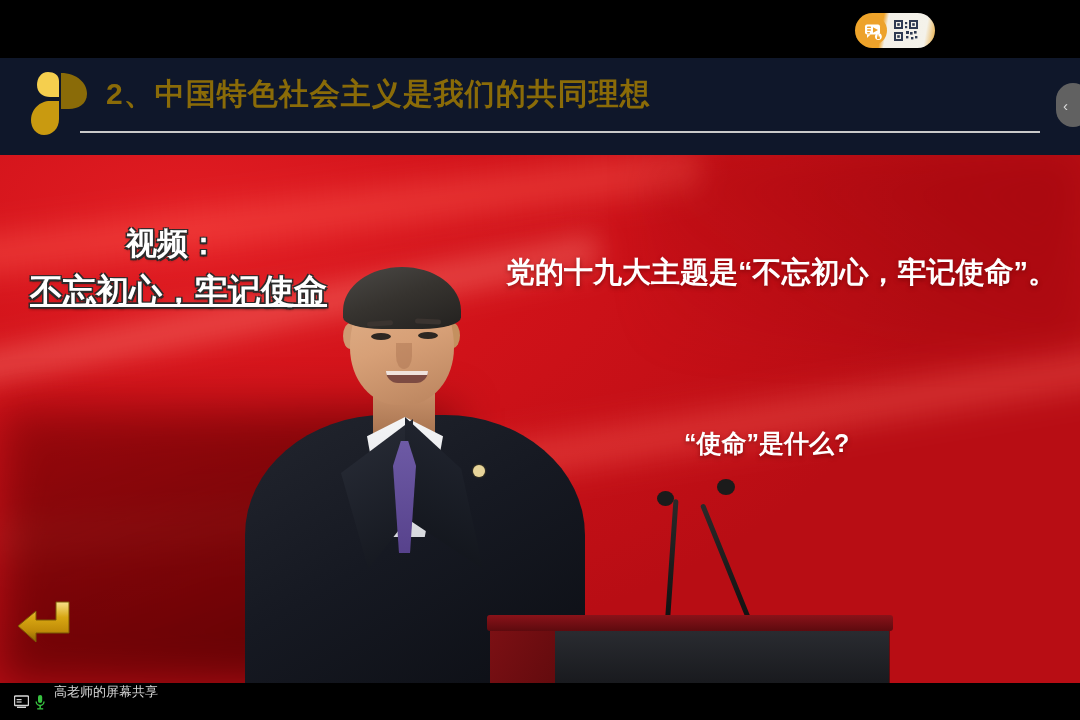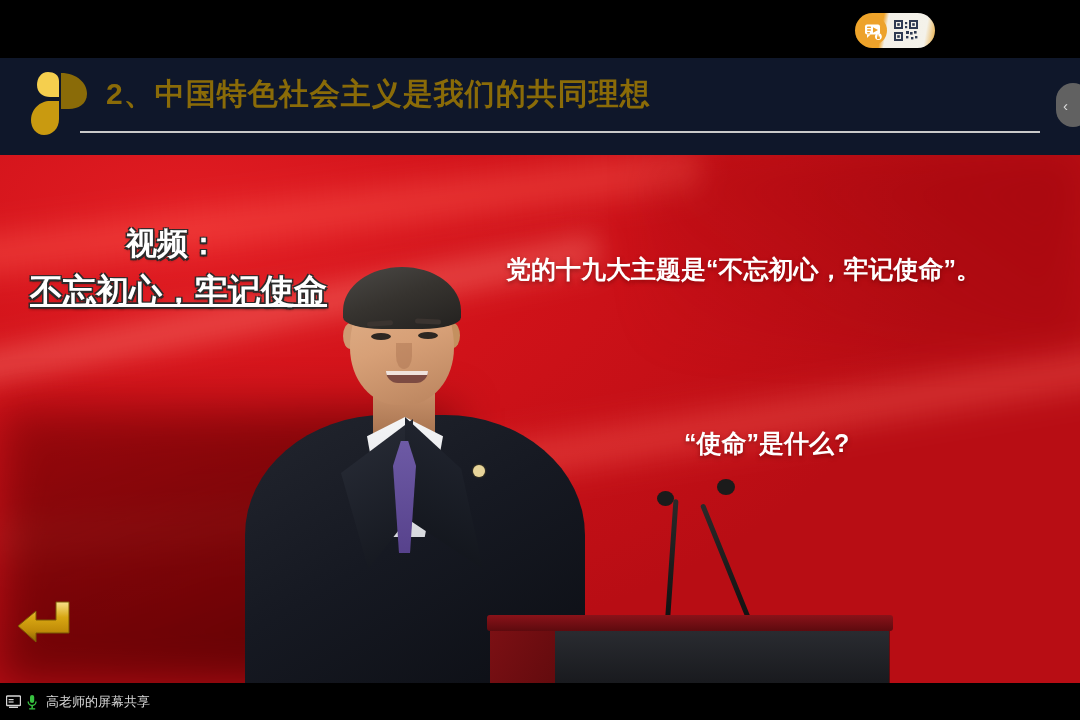--- a/index.html
+++ b/index.html
@@ -134,21 +134,21 @@
   }
   .video-label   { left: 126px; top:  68px; font-size: 31px; }
   .video-title   { left:  30px; top: 114px; font-size: 33px; text-decoration: underline; }
 
   .plain-text {
     position: absolute;
     color: #ffffff; font-weight: 700;
     text-shadow: 0 2px 4px rgba(90,0,0,.55);
     white-space: nowrap;
   }
-  .q-main { left: 506px; top:  98px; font-size: 25px; }
+  .q-main { left: 506px; top:  98px; font-size: 29px; }
   .q-one  { left: 586px; top: 191px; font-size: 25px; }
   .q-two  { left: 684px; top: 272px; font-size: 25px; }
 
   
   .photo {
     position: absolute; left: 255px; top: 112px;
     width: 420px; height: 416px;
   }
   .p-head {
     position: absolute; left: 95px; top: 8px;
@@ -271,22 +271,22 @@
     position: absolute; left: 16px; top: 443px;
     width: 58px; height: 50px;
   }
   .return-arrow svg { display: block; }
 
   
   .bottom-bar {
     position: absolute; left: 0; top: 683px;
     width: 1080px; height: 37px;
     background: #000000;
-    display: flex; align-items: center;
-    padding-left: 6px; gap: 5px;
+    display: flex; 
+    padding-left: 14px; gap: 5px;
   }
   .bb-icon { display: flex; align-items: center; }
   .bb-text {
     color: #d6d6d6; font-size: 13px; margin-left: 3px;
     white-space: nowrap;
   }
 </style>
 </head>
 <body>
 

